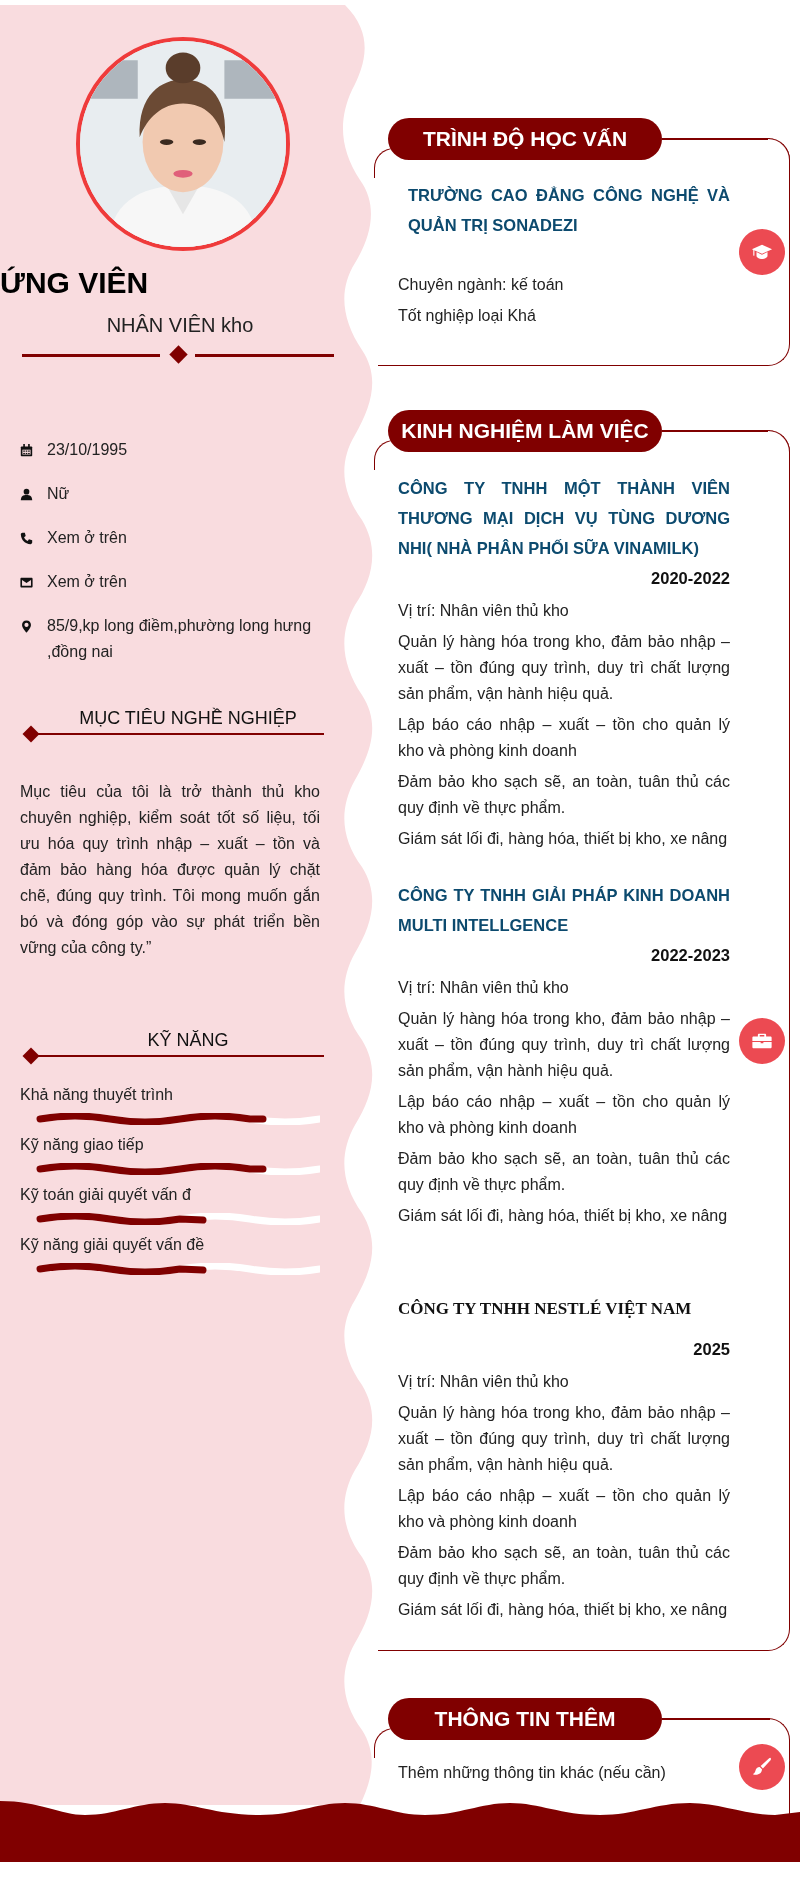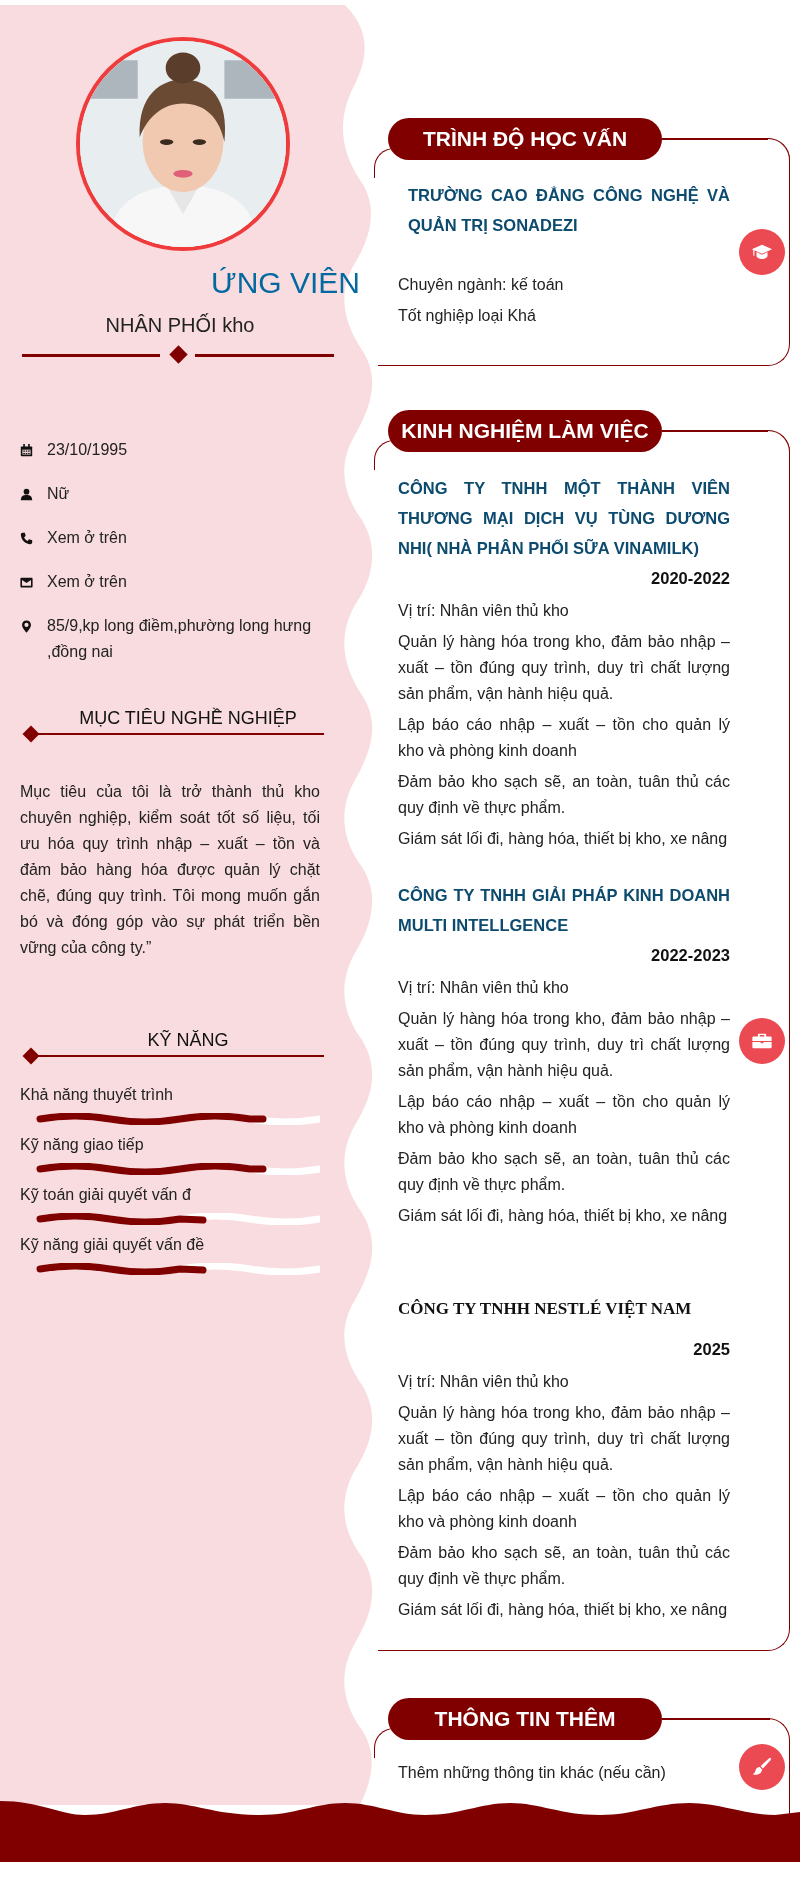--- a/index.html
+++ b/index.html
@@ -6,21 +6,21 @@
   html, body { width: 800px; height: 1881px; background: #ffffff; overflow: hidden; }
   body { position: relative; font-family: "Liberation Sans", "DejaVu Sans", sans-serif; color: #1a1a1a; }
 
   .sidebar-bg { position: absolute; left: 0; top: 5px; width: 380px; height: 1800px; }
   .sidebar-bg svg { display: block; }
 
   .avatar { position: absolute; left: 76px; top: 37px; width: 214px; height: 214px; border-radius: 50%;
     border: 4px solid #ef3b3b; overflow: hidden; background: #e9eef1; }
   .avatar svg { width: 100%; height: 100%; display: block; }
 
-  .name { position: absolute; left: 0; width: 360px; top: 266px; text-align: right; font-weight: normal; font-size: 30px; color: #0369a1; }
+  .name { position: absolute; left: 0; width: 360px; top: 266px; text-align: left; font-weight: bold; font-size: 30px; color: #000000; }
   .role { position: absolute; left: 0; width: 360px; top: 314px; text-align: center; font-size: 20px; color: #222; }
   .name-divider { position: absolute; left: 22px; top: 350px; width: 312px; height: 10px; }
   .name-divider .ln { position: absolute; top: 4px; height: 3px; background: #800000; }
   .name-divider .dm { position: absolute; left: 150px; top: -2px; width: 13px; height: 13px; background: #800000; transform: rotate(45deg); }
 
   .contacts { position: absolute; left: 20px; top: 437px; width: 320px; }
   .contact { display: flex; align-items: flex-start; margin-bottom: 18px; font-size: 16px; line-height: 26px; color: #222; }
   .contact .ic { width: 27px; flex: none; display: flex; align-items: center; height: 26px; }
   .contact .ic svg { width: 13px; height: 13px; fill: #111; }
 
@@ -82,21 +82,21 @@
     <ellipse cx="107" cy="105" rx="42" ry="52" fill="#f1c9b0"></ellipse>
     <path d="M62,100 C60,55 85,40 107,40 C135,40 155,60 150,105 C145,80 130,65 107,65 C85,65 70,80 62,100 Z" fill="#6b4a34"></path>
     <ellipse cx="107" cy="28" rx="18" ry="16" fill="#5a3d2b"></ellipse>
     <ellipse cx="90" cy="105" rx="7" ry="3" fill="#3a2a20"></ellipse>
     <ellipse cx="124" cy="105" rx="7" ry="3" fill="#3a2a20"></ellipse>
     <ellipse cx="107" cy="138" rx="10" ry="4" fill="#e0607a"></ellipse>
   </svg>
 </div>
 
 <div class="name">ỨNG VIÊN</div>
-<div class="role">NHÂN PHỐI kho</div>
+<div class="role">NHÂN VIÊN kho</div>
 <div class="name-divider">
   <span class="ln" style="left:0;width:138px;"></span>
   <span class="dm"></span>
   <span class="ln" style="left:173px;width:139px;"></span>
 </div>
 
 <div class="contacts">
   <div class="contact">
     <span class="ic">
       <svg viewBox="0 0 16 16">

